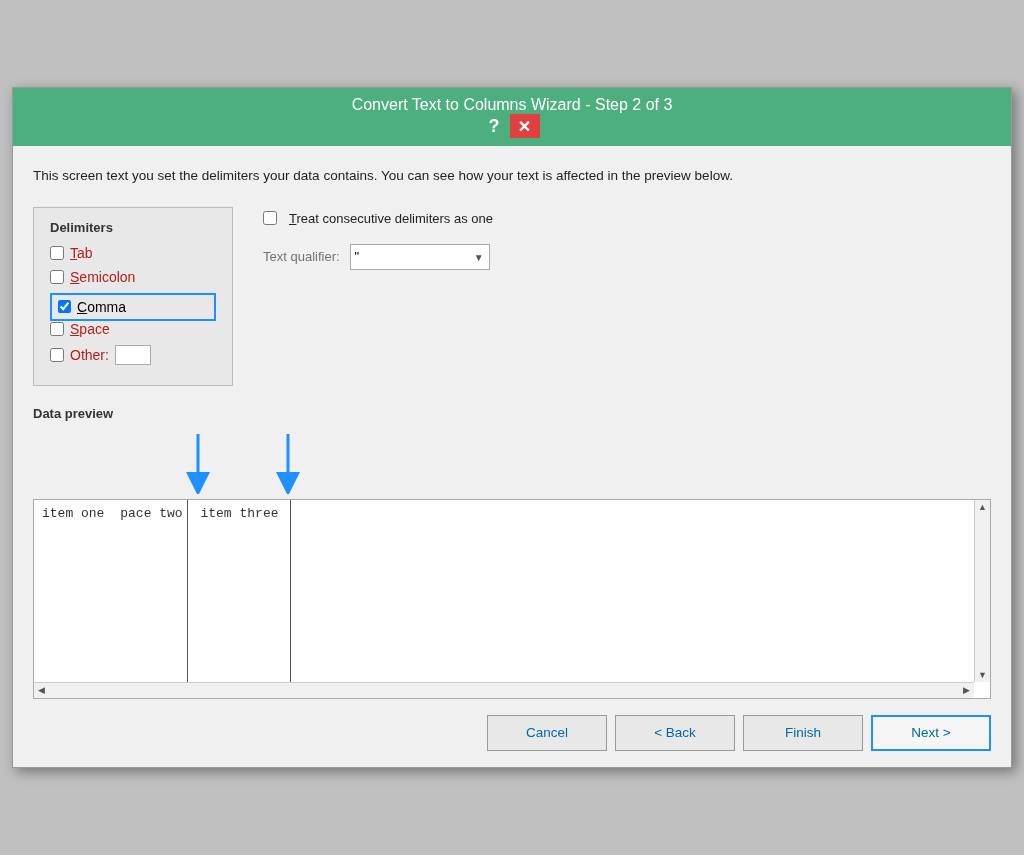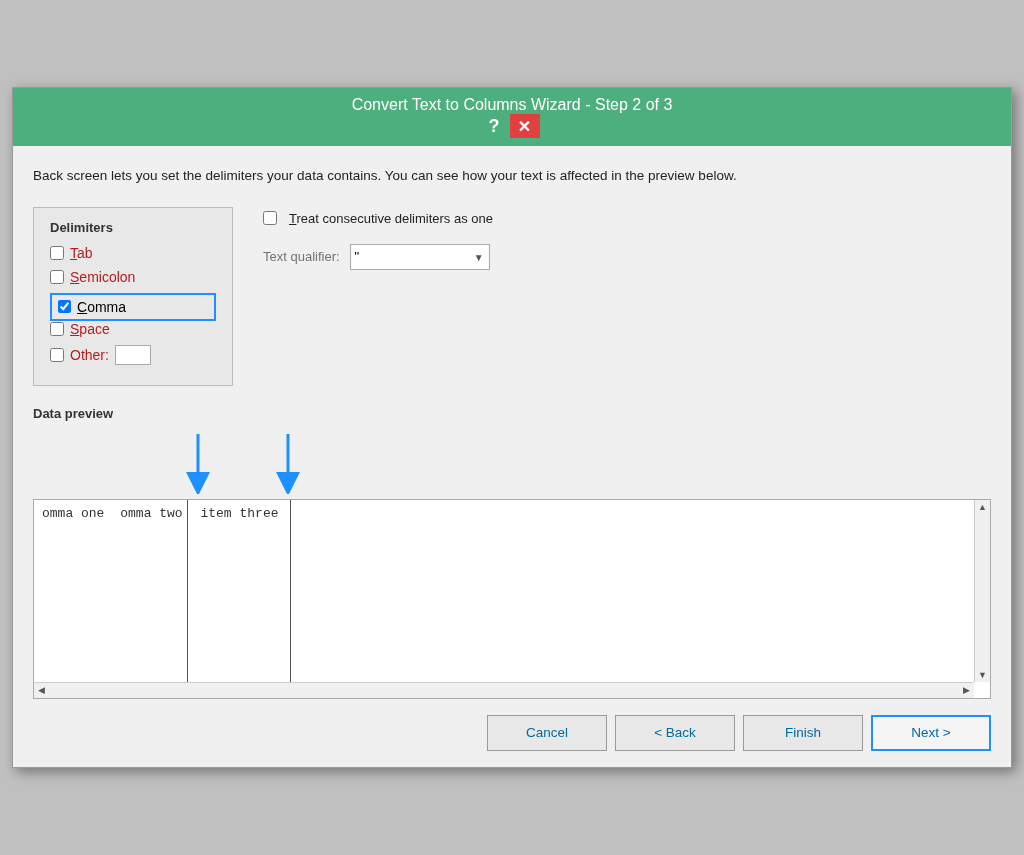--- a/index.html
+++ b/index.html
@@ -267,21 +267,21 @@
     <div style="width:36px;"></div>
     <div class="title-bar-title">Convert Text to Columns Wizard - Step 2 of 3</div>
     <div class="title-bar-buttons">
       <button class="title-bar-help">?</button>
       <button class="title-bar-close">✕</button>
     </div>
   </div>
 
   <div class="dialog-body">
 
-    <p class="description">Back screen lets you set the delimiters your data contains.  You can see how your text is affected in the preview below.</p>
+    <p class="description">This screen text you set the delimiters your data contains.  You can see how your text is affected in the preview below.</p>
 
     <div class="main-content">
 
       <div class="delimiters-section">
         <div class="delimiters-label">Delimiters</div>
 
         <div class="checkbox-row">
           <input type="checkbox" id="chk-tab" style="">
           <label for="chk-tab"><u>T</u>ab</label>
         </div>
@@ -352,22 +352,22 @@
           <line x1="20" y1="5" x2="20" y2="55" stroke="#1e90ff" stroke-width="3" marker-end="url(#ah2)"></line>
         </svg>
       </div>
 
       <div class="preview-area">
 
         <div class="col-divider" style="left: 153px;"></div>
         <div class="col-divider" style="left: 256px;"></div>
 
         <div class="preview-content">
-          <span>omma one</span>
-          <span style="margin-left:8px;">omma two</span>
+          <span>item one</span>
+          <span style="margin-left:8px;">pace two</span>
           <span style="margin-left:10px;">item three</span>
         </div>
 
         <div class="preview-scrollbar-right">
           <button class="scrollbar-btn">▲</button>
           <button class="scrollbar-btn">▼</button>
         </div>
 
         <div class="preview-scrollbar-bottom">
           <button class="scrollbar-btn">◀</button>

